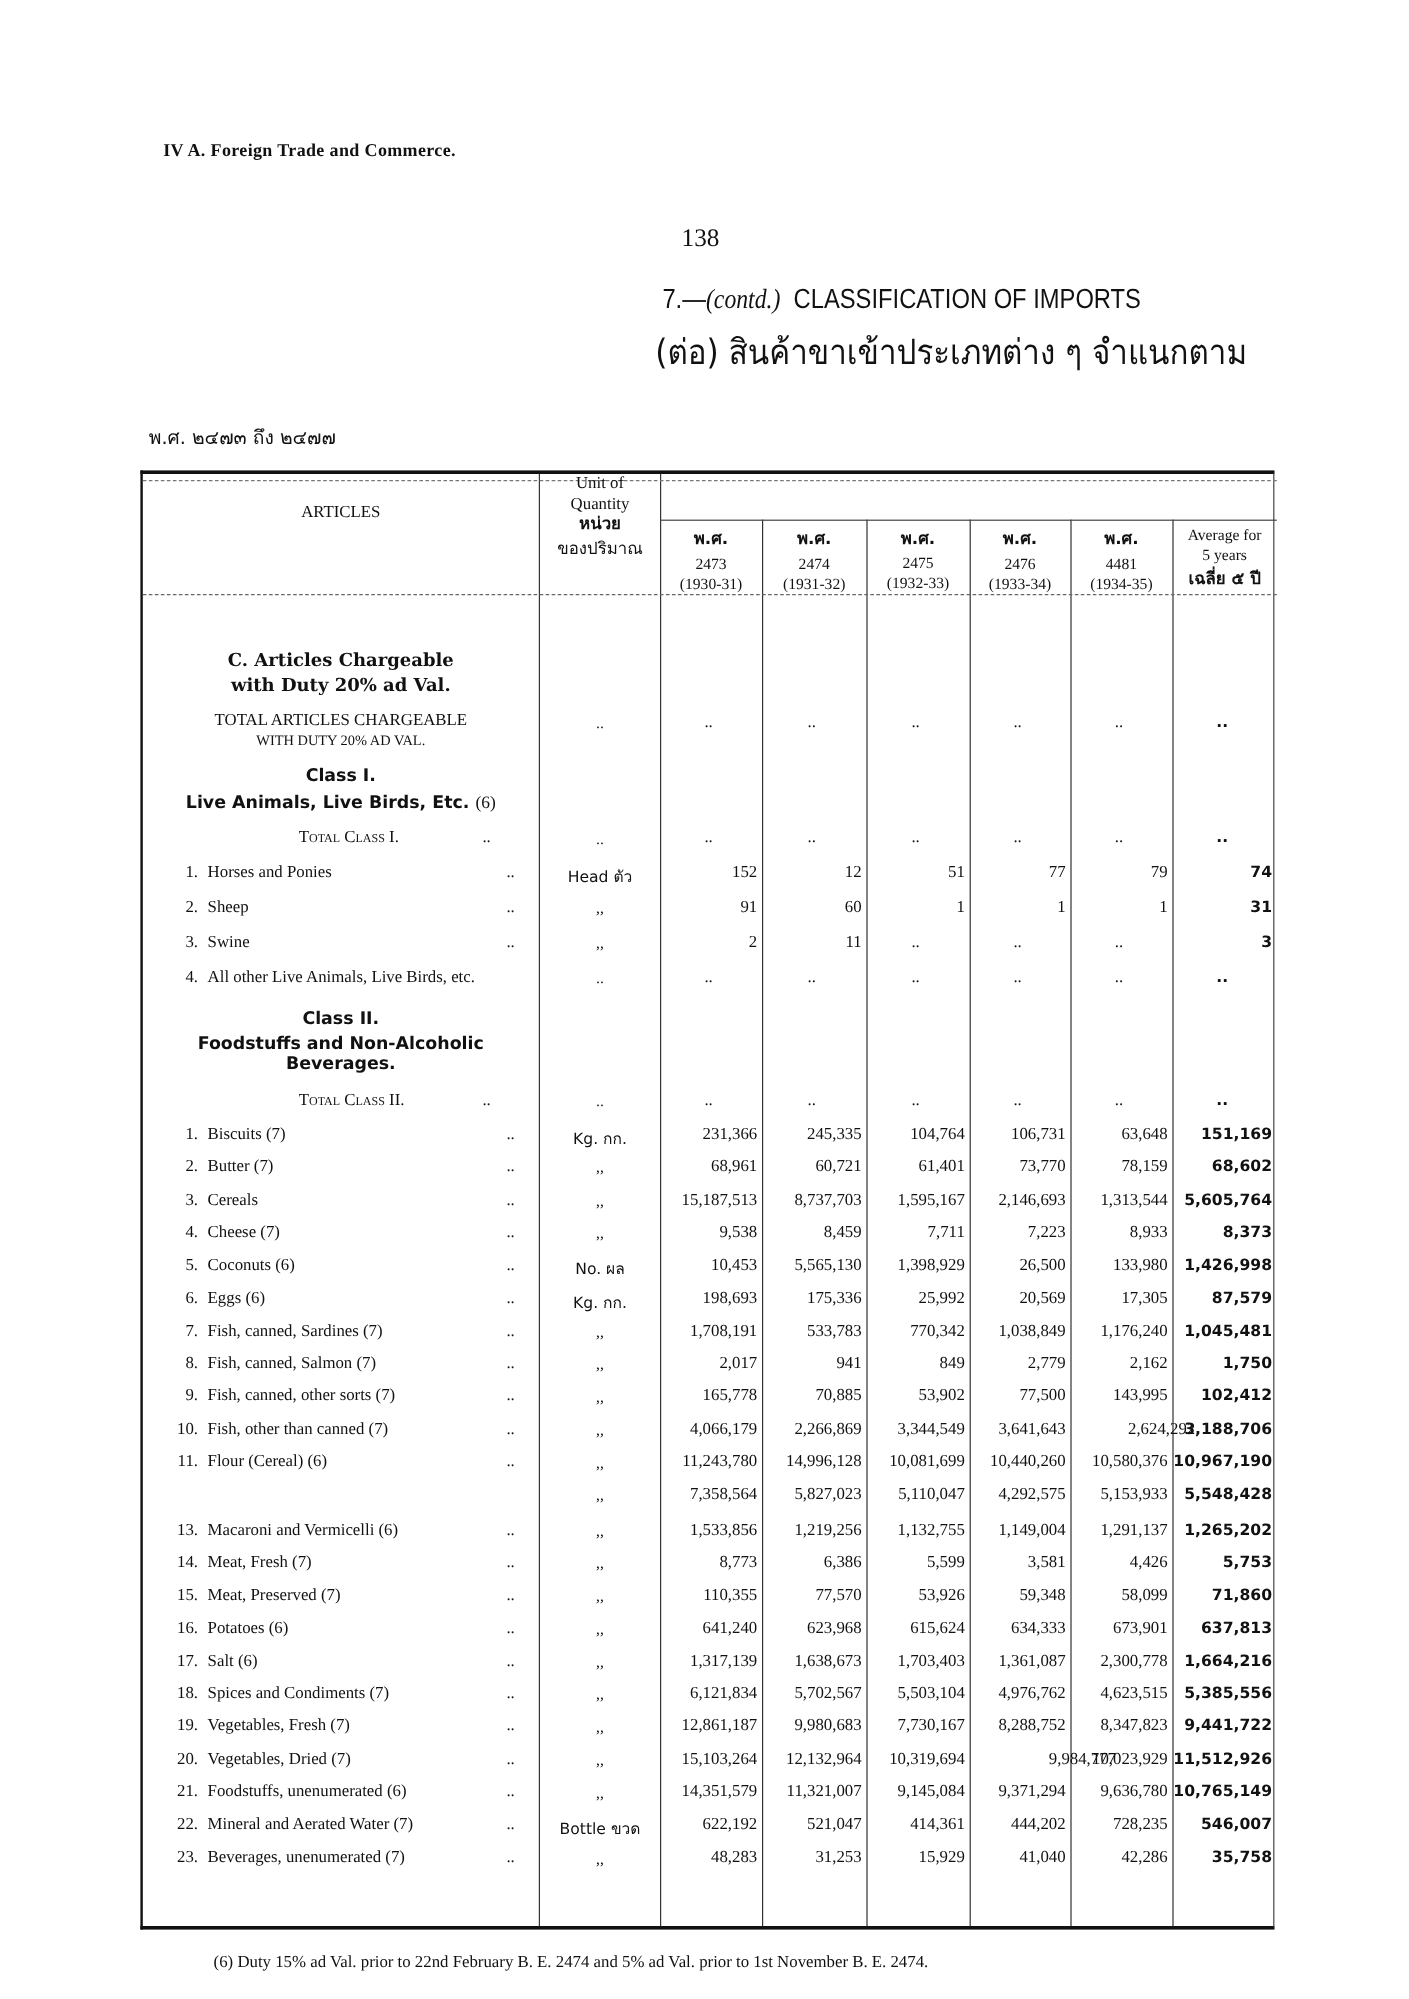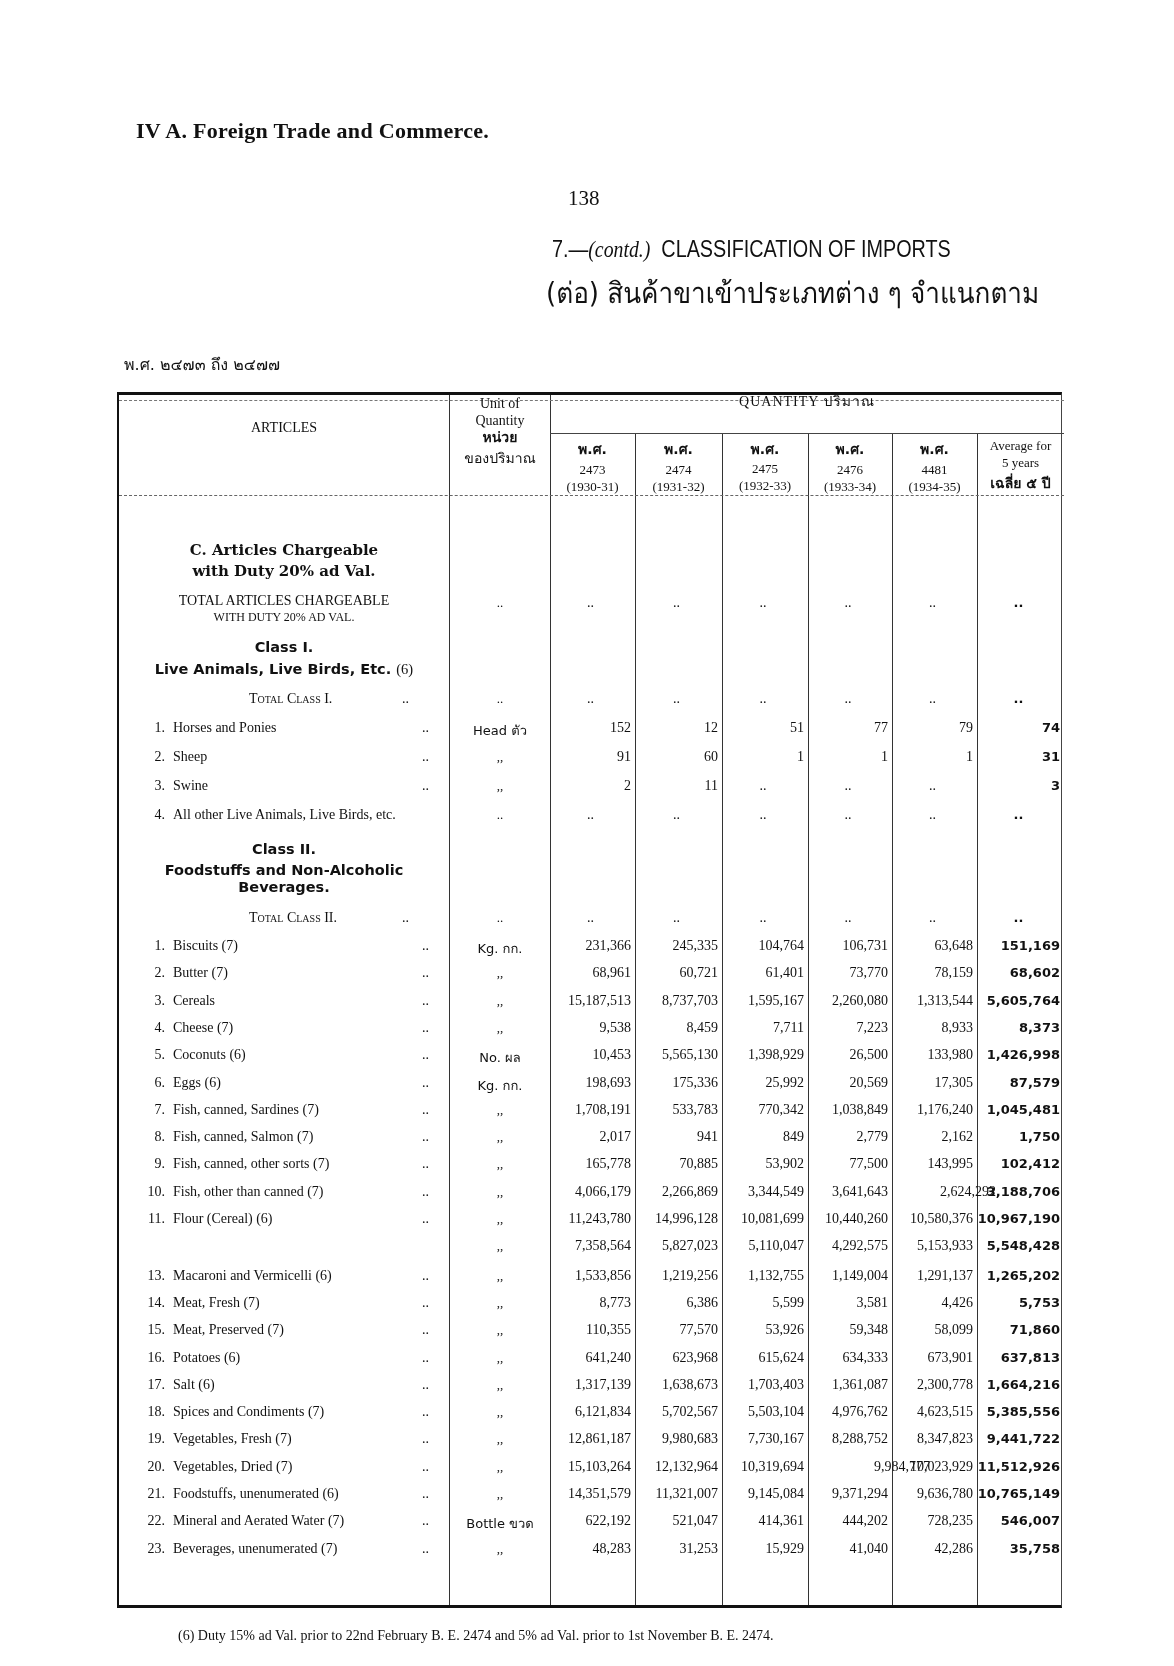--- a/index.html
+++ b/index.html
@@ -1,21 +1,21 @@
 <!DOCTYPE html>
 <html><head>
 <meta charset="utf-8">
 <style>
   html, body { margin: 0; padding: 0; background: #ffffff; }
   body {
     width: 1174px; height: 1666px; position: relative; overflow: hidden;
     font-family: "Liberation Serif", "DejaVu Serif", serif; color: #111;
   }
   .abs { position: absolute; white-space: nowrap; }
-  .section-heading { left: 136px; top: 118px; font-size: 22px; font-weight: bold; letter-spacing: 0.3px; }
+  .section-heading { left: 136px; top: 118px; font-size: 15px; font-weight: bold; letter-spacing: 0.3px; }
   .page-number { left: 568px; top: 186px; font-size: 21px; }
   .title-en { left: 552px; top: 236px; font-size: 23px; font-family: "Liberation Sans Narrow", "Liberation Sans", sans-serif; transform: scaleX(0.86); transform-origin: left top; }
   .title-en i { font-family: "Liberation Serif", serif; }
   .title-th { left: 546px; top: 270px; font-size: 29px; font-family: "DejaVu Sans", sans-serif; transform: scaleX(0.9); transform-origin: left top; }
   .period { left: 124px; top: 352px; font-size: 16px; font-family: "DejaVu Sans", sans-serif; }
 
   .table {
     position: absolute; left: 117px; top: 392px; width: 945px; height: 1216px;
     border-top: 3px solid #111; border-bottom: 3px solid #111; border-left: 2px solid #111; border-right: 1px solid #444;
     box-sizing: border-box;
@@ -65,23 +65,20 @@
   <div class="hline" style="left:0; width:945px; top:5px; border-top:1px dashed #777;"></div>
   <div class="hline" style="left:431px; width:514px; top:38px;"></div>
   <div class="hline" style="left:0; width:945px; top:100px; border-top:1px dashed #666;"></div>
 
   <div class="hdr" style="left:0; width:330px; top:24px;">ARTICLES</div>
   <div class="hdr" style="left:331px; width:100px; top:0px;">
     <div>Unit of</div>
     <div>Quantity</div>
     <div class="th" style="font-weight:bold;">หน่วย</div>
     <div class="th" style="margin-top:4px;">ของปริมาณ</div>
-  </div>
-  <div class="hdr" style="left:431px; width:514px; top:-2px; letter-spacing:1px;">
-    <span>QUANTITY  ปริมาณ</span>
   </div>
 
   <div class="hdr" style="left:431px; width:85px; top:46px;">
     <div class="th" style="font-weight:bold;">พ.ศ.</div>
     <div class="small" style="margin-top:3px;">2473</div>
     <div class="small">(1930-31)</div>
   </div>
   <div class="hdr" style="left:516px; width:87px; top:46px;">
     <div class="th" style="font-weight:bold;">พ.ศ.</div>
     <div class="small" style="margin-top:3px;">2474</div>
@@ -217,21 +214,21 @@
         <div class="cell" style="left: 689px; width: 80px; text-align: right;">73,770</div>
         <div class="cell" style="left: 773px; width: 81px; text-align: right;">78,159</div>
         <div class="cell avg" style="left: 858px; width: 83px; text-align: right;">68,602</div>
       </div>
       <div class="row" style="top: 597.6px;">
         <div class="art"><span class="num">3.</span><span>Cereals</span><span class="dots" style="left: 283px;">..</span></div>
         <div class="unit" style="font-size: 13px;">,,</div>
         <div class="cell" style="left: 431px; width: 81px; text-align: right;">15,187,513</div>
         <div class="cell" style="left: 516px; width: 83px; text-align: right;">8,737,703</div>
         <div class="cell" style="left: 603px; width: 82px; text-align: right;">1,595,167</div>
-        <div class="cell" style="left: 689px; width: 80px; text-align: right;">2,260,080</div>
+        <div class="cell" style="left: 689px; width: 80px; text-align: right;">2,146,693</div>
         <div class="cell" style="left: 773px; width: 81px; text-align: right;">1,313,544</div>
         <div class="cell avg" style="left: 858px; width: 83px; text-align: right;">5,605,764</div>
       </div>
       <div class="row" style="top: 624.9px;">
         <div class="art"><span class="num">4.</span><span>Cheese (7)</span><span class="dots" style="left: 283px;">..</span></div>
         <div class="unit" style="font-size: 13px;">,,</div>
         <div class="cell" style="left: 431px; width: 81px; text-align: right;">9,538</div>
         <div class="cell" style="left: 516px; width: 83px; text-align: right;">8,459</div>
         <div class="cell" style="left: 603px; width: 82px; text-align: right;">7,711</div>
         <div class="cell" style="left: 689px; width: 80px; text-align: right;">7,223</div>

